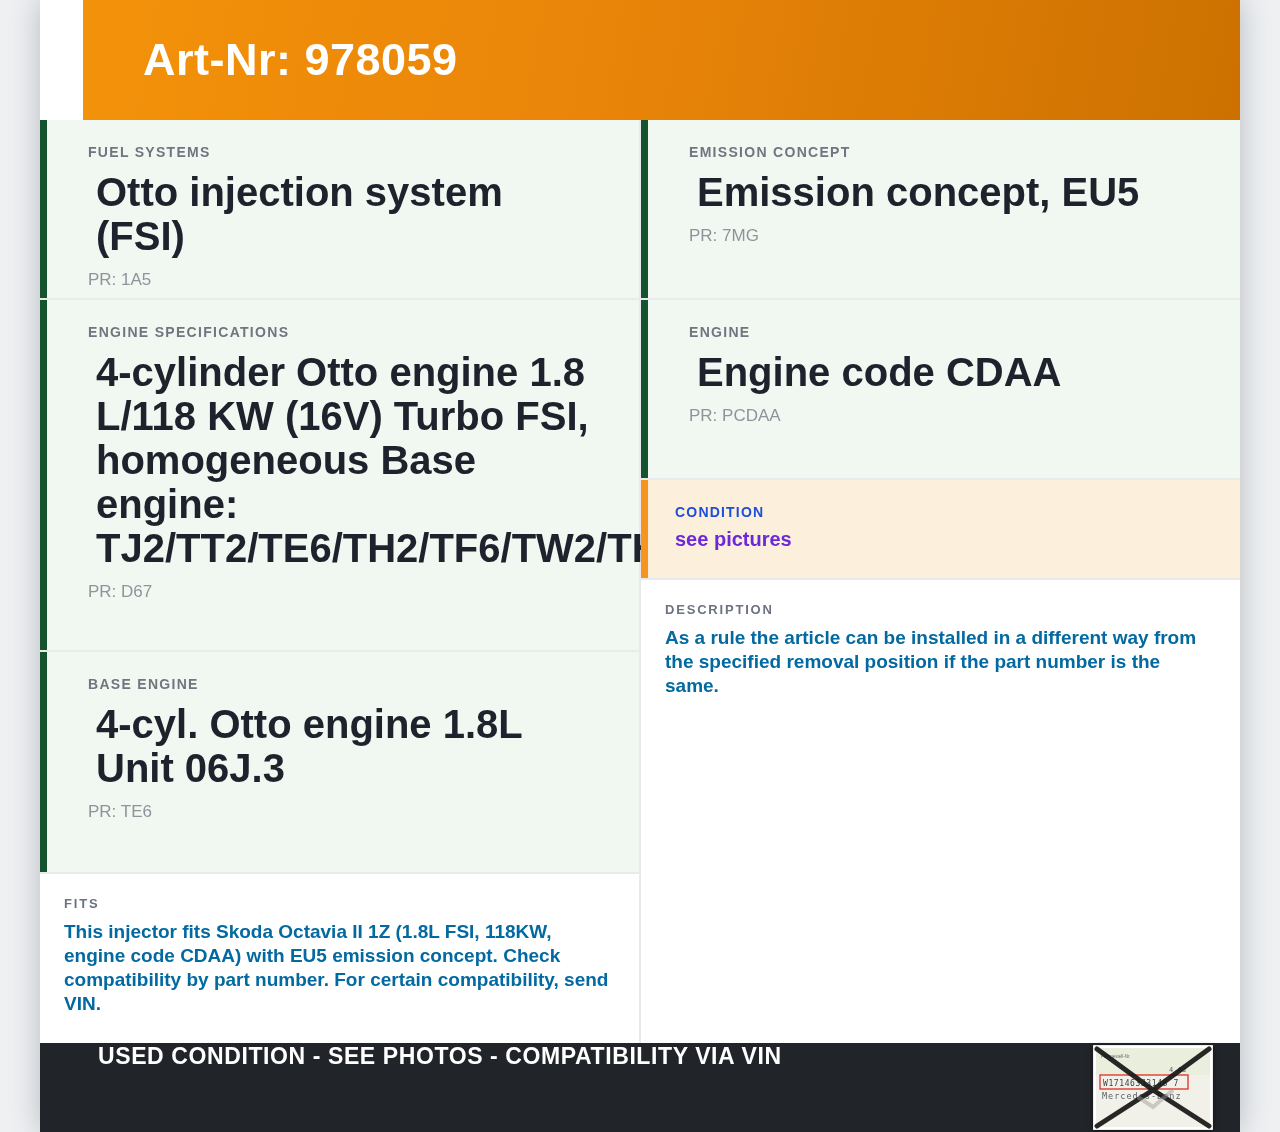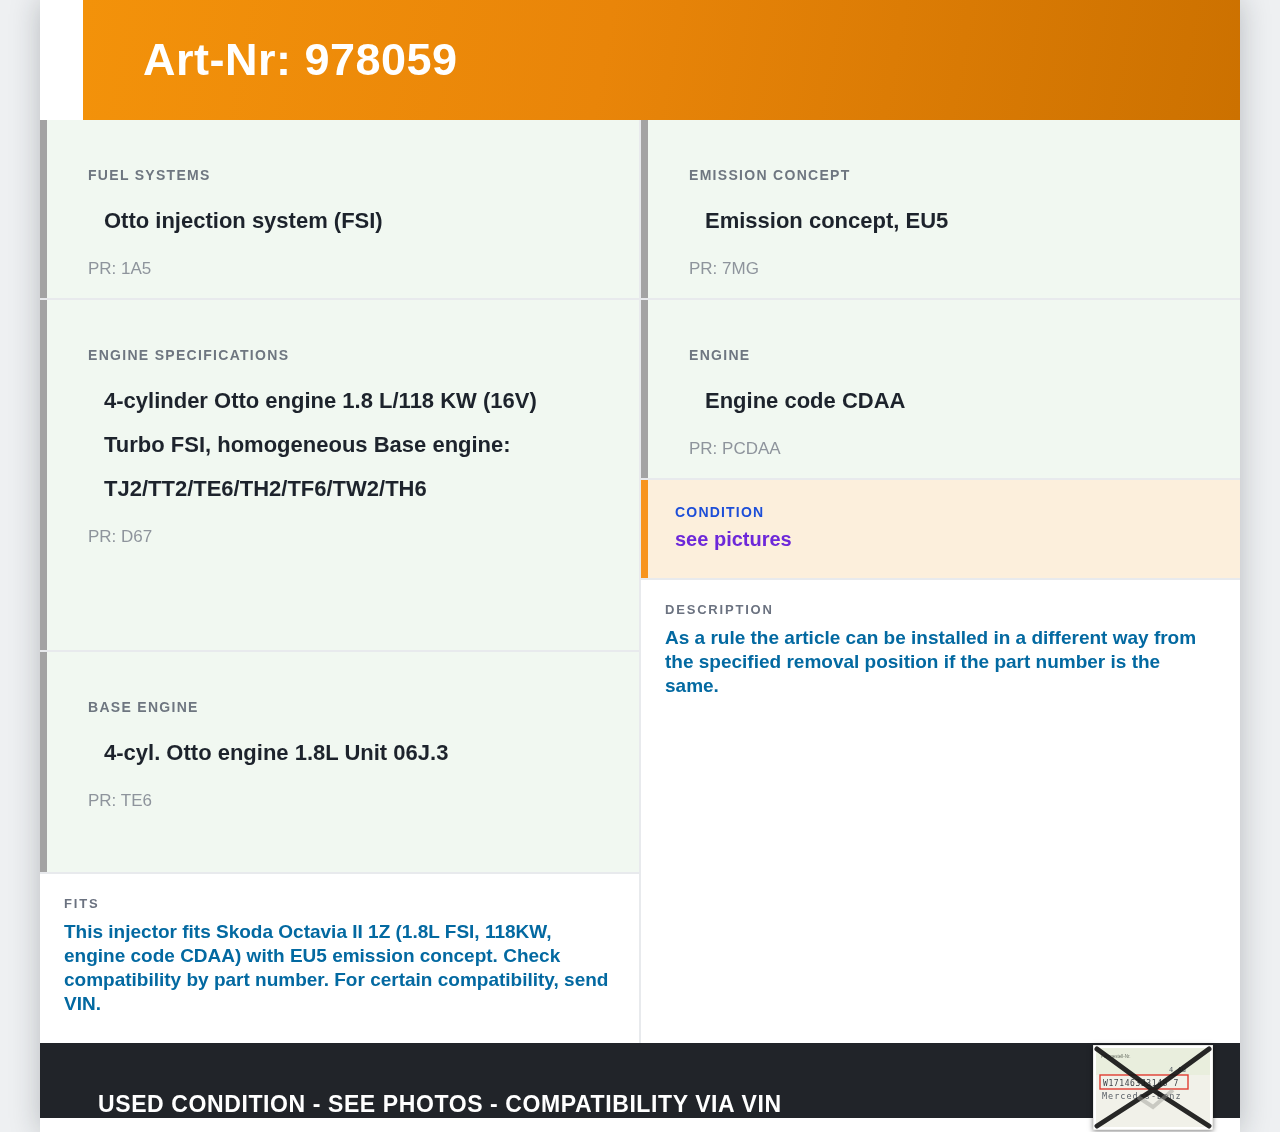--- a/index.html
+++ b/index.html
@@ -39,39 +39,39 @@
     height: 923px;
     display: grid;
     grid-template-columns: 599px 599px;
     column-gap: 2px;
     background: #e8eaed;
   }
   .col { display: flex; flex-direction: column; row-gap: 2px; }
   
   .spec-card {
     background: #f1f8f1;
-    border-left: 7px solid #a3a3a3;
-    padding: 47px 40px 0 41px;
+    border-left: 7px solid #14532d;
+    padding: 24px 40px 0 41px;
   }
   .h178 { height: 178px; }
   .h350 { height: 350px; }
   .h220 { height: 220px; }
   .spec-label {
     font-size: 14px;
     font-weight: 700;
     color: #6e7680;
     letter-spacing: 1.3px;
     margin: 0 0 10px 0;
   }
   .spec-title {
-    font-size: 22px;
+    font-size: 40px;
     line-height: 44px;
     font-weight: 700;
     color: #1d232c;
-    margin: 16px;
+    margin: 8px;
     max-width: 515px;
   }
   .spec-pr {
     font-size: 17px;
     font-weight: 400;
     color: #8e949c;
     margin: 12px 0 0 0;
   }
   
   .condition-card {
@@ -109,24 +109,24 @@
   .note-text {
     font-size: 19px;
     font-weight: 600;
     color: #0369a1;
     line-height: 1.26;
     margin: 0;
     max-width: 545px;
   }
   
   .footer {
-    height: 75px;
+    height: 89px;
     background: #212429;
     display: flex;
-    align-items: flex-end;
+    align-items: flex-start;
     padding: 0 58px;
   }
   .footer-text {
     color: #ffffff;
     font-size: 23px;
     font-weight: 800;
     letter-spacing: 0.6px;
   }
   
   .stamp {

